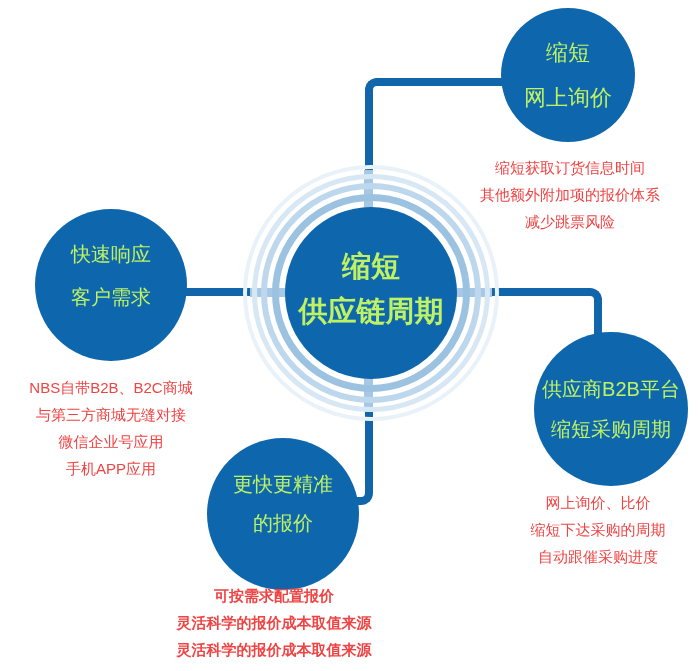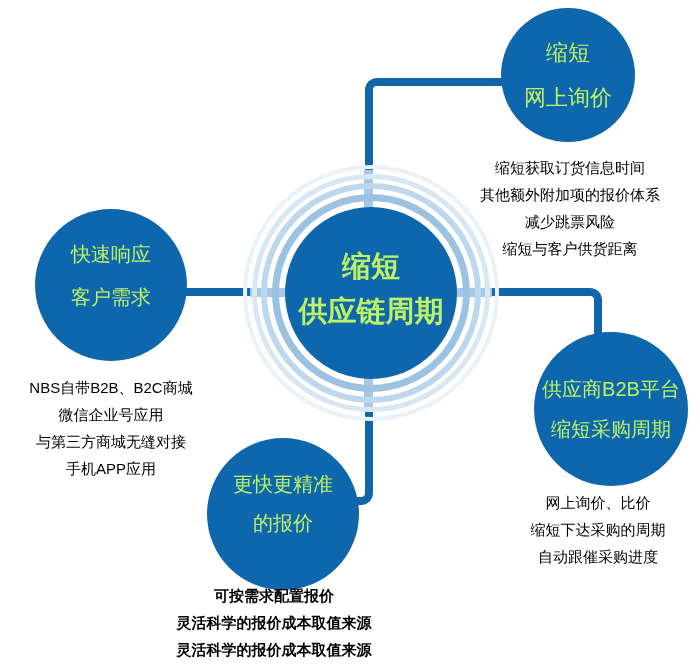--- a/index.html
+++ b/index.html
@@ -34,21 +34,21 @@
   .hub .ln{font-size:29px;font-weight:700;line-height:37px;transform:translateY(-4px);}
   .node-ship{left:501px;top:8px;width:134px;height:134px;}
   .node-ship .ln{font-size:22px;line-height:37px;}
   .node-respond{left:35px;top:209px;width:152px;height:152px;}
   .node-respond .ln{font-size:20px;line-height:35px;transform:translateY(-9px);}
   .node-quote{left:207px;top:438px;width:152px;height:152px;justify-content:center;}
   .node-quote .ln{font-size:20px;line-height:31px;transform:translateY(-10px);}
   .node-procure{left:534px;top:332px;width:154px;height:154px;}
   .node-procure .ln{font-size:20px;line-height:32px;}
   
-  .desc{position:absolute;z-index:4;color:#000000;font-size:15px;line-height:27px;text-align:center;}
+  .desc{position:absolute;z-index:4;color:#ef4444;font-size:15px;line-height:27px;text-align:center;}
   .desc-ship{left:440px;top:154px;width:260px;}
   .desc-respond{left:0px;top:374px;width:222px;}
   .desc-quote{left:145px;top:582px;width:258px;font-weight:bold;}
   .desc-procure{left:468px;top:489px;width:260px;}
 </style>
 </head>
 <body>
 
 <div class="canvas">
 
@@ -87,27 +87,26 @@
 
   <div class="circle node-procure">
     <div class="ln">供应商B2B平台</div>
     <div class="ln">缩短采购周期</div>
   </div>
 
   <div class="desc desc-ship">
     <div>缩短获取订货信息时间</div>
     <div>其他额外附加项的报价体系</div>
     <div>减少跳票风险</div>
-    <div>缩短与客户供货距离</div>
   </div>
 
   <div class="desc desc-respond">
     <div>NBS自带B2B、B2C商城</div>
+    <div>与第三方商城无缝对接</div>
     <div>微信企业号应用</div>
-    <div>与第三方商城无缝对接</div>
     <div>手机APP应用</div>
   </div>
 
   <div class="desc desc-quote">
     <div>可按需求配置报价</div>
     <div>灵活科学的报价成本取值来源</div>
     <div>灵活科学的报价成本取值来源</div>
   </div>
 
   <div class="desc desc-procure">

